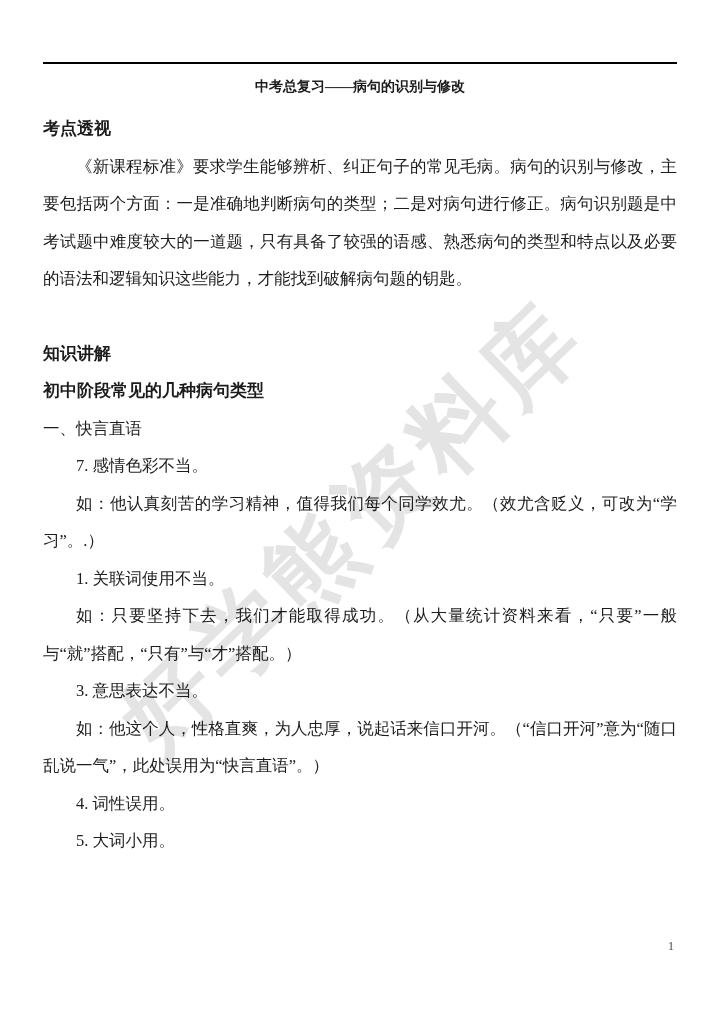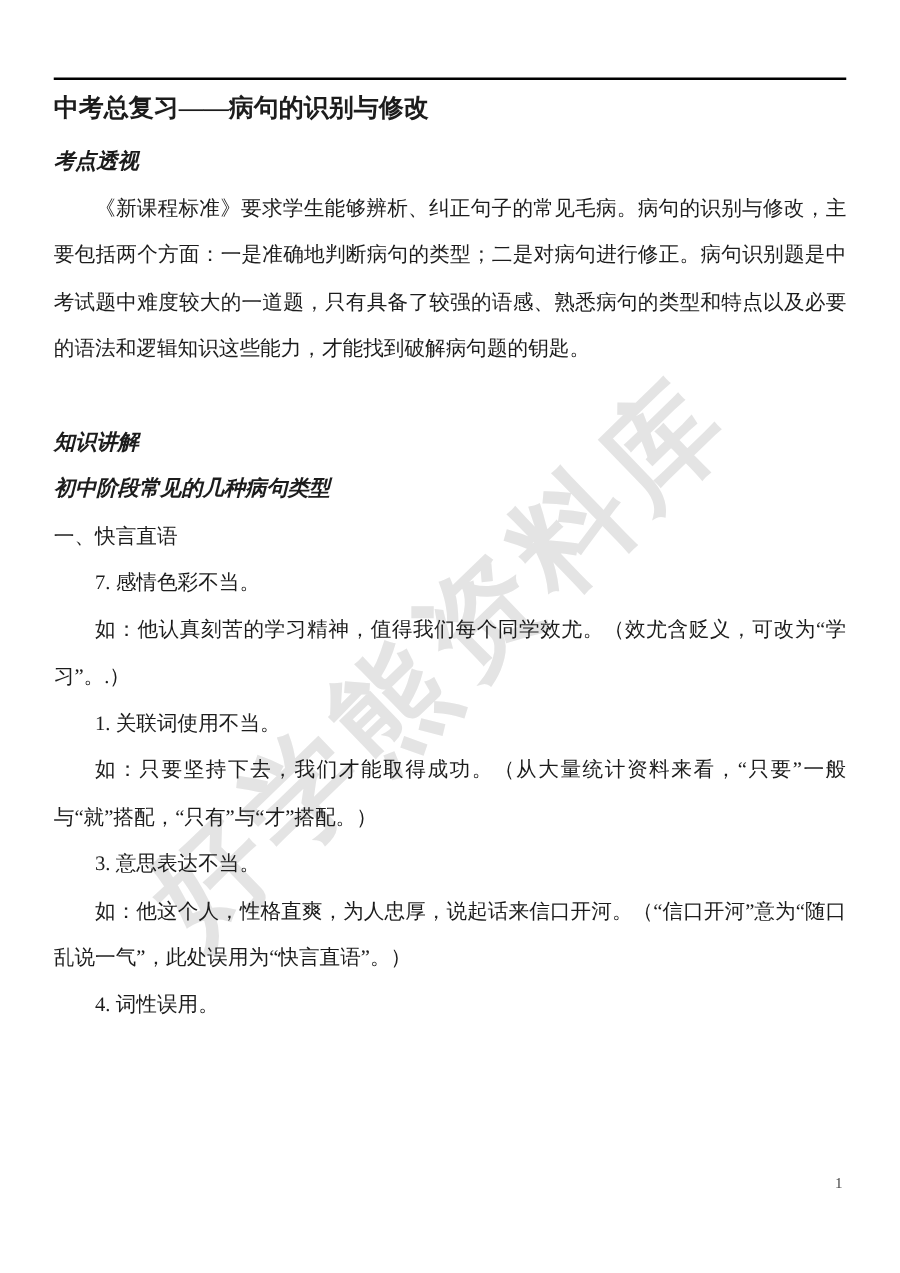--- a/index.html
+++ b/index.html
@@ -40,31 +40,30 @@
     z-index: 1;
   }
   .rule {
     margin-top: 62px;
     border: 0;
     border-top: 2px solid #000000;
     height: 0;
   }
   .doc-title {
     margin-top: 6px;
-    font-size: 20px;
+    font-size: 14px;
     font-weight: 700;
-    text-align: left;
+    text-align: center;
     line-height: 30px;
   }
   .hd {
     font-size: 17px;
     font-weight: 700;
     line-height: 37.5px;
     margin: 0;
-    font-style: italic;
   }
   .hd.first {
     margin-top: 8px;
   }
   .para {
     font-size: 16.5px;
     line-height: 37.5px;
     margin: 0;
     text-align: justify;
     word-break: normal;
@@ -115,18 +114,19 @@
     <p class="para ind">如：他认真刻苦的学习精神，值得我们每个同学效尤。（效尤含贬义，可改为“学习”。.）</p>
 
     <p class="para ind">1. 关联词使用不当。</p>
     <p class="para ind">如：只要坚持下去，我们才能取得成功。（从大量统计资料来看，“只要”一般与“就”搭配，“只有”与“才”搭配。）</p>
 
     <p class="para ind">3. 意思表达不当。</p>
     <p class="para ind">如：他这个人，性格直爽，为人忠厚，说起话来信口开河。（“信口开河”意为“随口乱说一气”，此处误用为“快言直语”。）</p>
 
     <p class="para ind">4. 词性误用。</p>
 
+    <p class="para ind">5. 大词小用。</p>
 
   </div>
 
   <div class="page-number">1</div>
 
 </div>
 
 </body></html>

